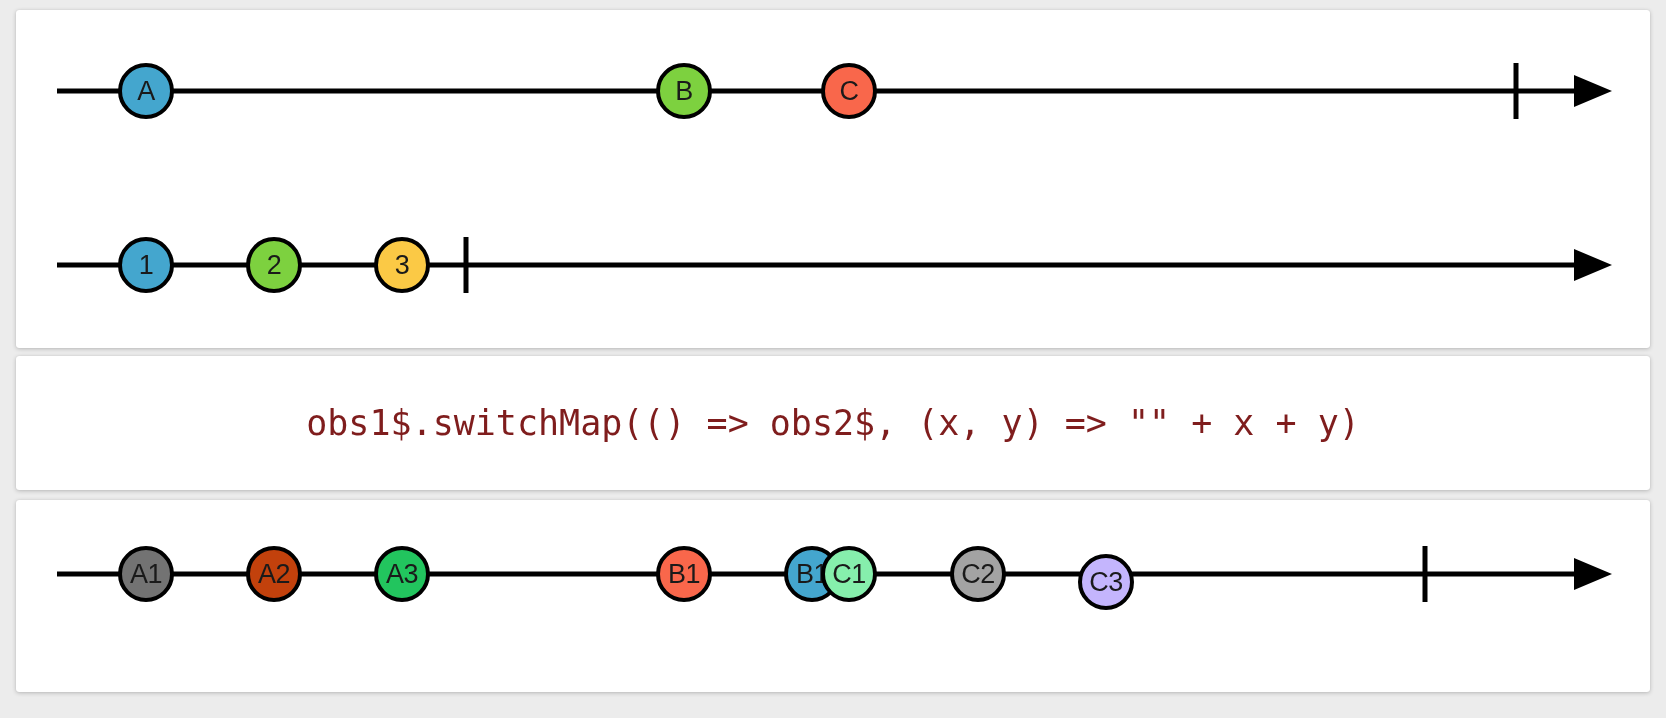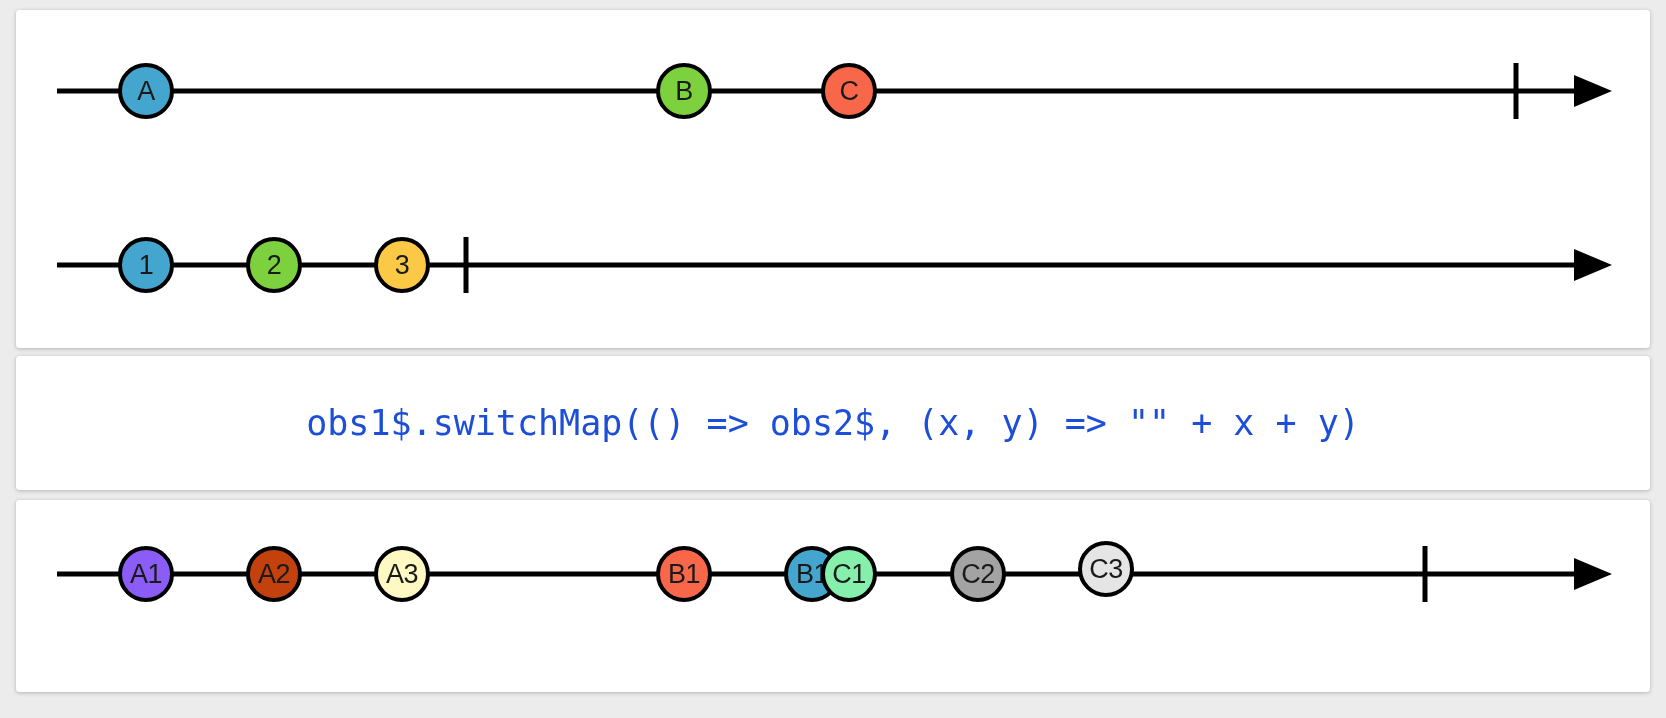--- a/index.html
+++ b/index.html
@@ -78,21 +78,21 @@
     position: absolute;
     left: 0;
     top: 0;
     width: 100%;
     height: 100%;
     display: flex;
     align-items: center;
     justify-content: center;
     font-family: "DejaVu Sans Mono", monospace;
     font-size: 35px;
-    color: #1d4ed8;
+    color: #7f1d1d;
     white-space: pre;
     letter-spacing: 0px;
   }
 </style>
 </head>
 <body>
 
 <div class="panel" id="panel-streams">
   <svg class="timeline" viewBox="0 0 1634 338" preserveAspectRatio="none">
     <g id="axes-sources">
@@ -132,38 +132,38 @@
 
 <div class="panel" id="panel-result">
   <svg class="timeline" viewBox="0 0 1634 192" preserveAspectRatio="none">
     <g id="axes-result">
         <line x1="41" y1="74" x2="1560" y2="74" stroke="#000000" stroke-width="5"></line>
         <polygon points="1558,58 1596,74 1558,90" fill="#000000"></polygon>
         <line x1="1409" y1="46" x2="1409" y2="102" stroke="#000000" stroke-width="5"></line>
       </g>
   </svg>
   <div class="marble-layer" id="marbles-result">
-      <div class="marble" style="width: 56px; height: 56px; left: 102px; top: 46px; background: #8b5cf6; z-index: 10; justify-content: center;">
+      <div class="marble" style="width: 56px; height: 56px; left: 102px; top: 46px; background: #737373; z-index: 10; justify-content: center;">
         <span>A1</span>
       </div>
       <div class="marble" style="width: 56px; height: 56px; left: 230px; top: 46px; background: #c2410c; z-index: 11;">
         <span>A2</span>
       </div>
-      <div class="marble" style="width: 56px; height: 56px; left: 358px; top: 46px; background: #fef9c3; z-index: 12;">
+      <div class="marble" style="width: 56px; height: 56px; left: 358px; top: 46px; background: #22c55e; z-index: 12;">
         <span>A3</span>
       </div>
       <div class="marble" style="width: 56px; height: 56px; left: 640px; top: 46px; background: rgb(249, 103, 75); z-index: 13;">
         <span>B1</span>
       </div>
       <div class="marble" style="width: 56px; height: 56px; left: 768px; top: 46px; background: rgb(68, 166, 206); z-index: 14;">
         <span>B1</span>
       </div>
       <div class="marble" style="width: 56px; height: 56px; left: 805px; top: 46px; background: #86efac; z-index: 15;">
         <span>C1</span>
       </div>
       <div class="marble" style="width: 56px; height: 56px; left: 934px; top: 46px; background: #a3a3a3; z-index: 16;">
         <span>C2</span>
       </div>
-      <div class="marble" style="width: 56px; height: 56px; left: 1062px; top: 41px; background: #e5e5e5; z-index: 17;">
+      <div class="marble" style="width: 56px; height: 56px; left: 1062px; top: 54px; background: #c4b5fd; z-index: 17;">
         <span>C3</span>
       </div>
     </div>
 </div>
 
 </body></html>

